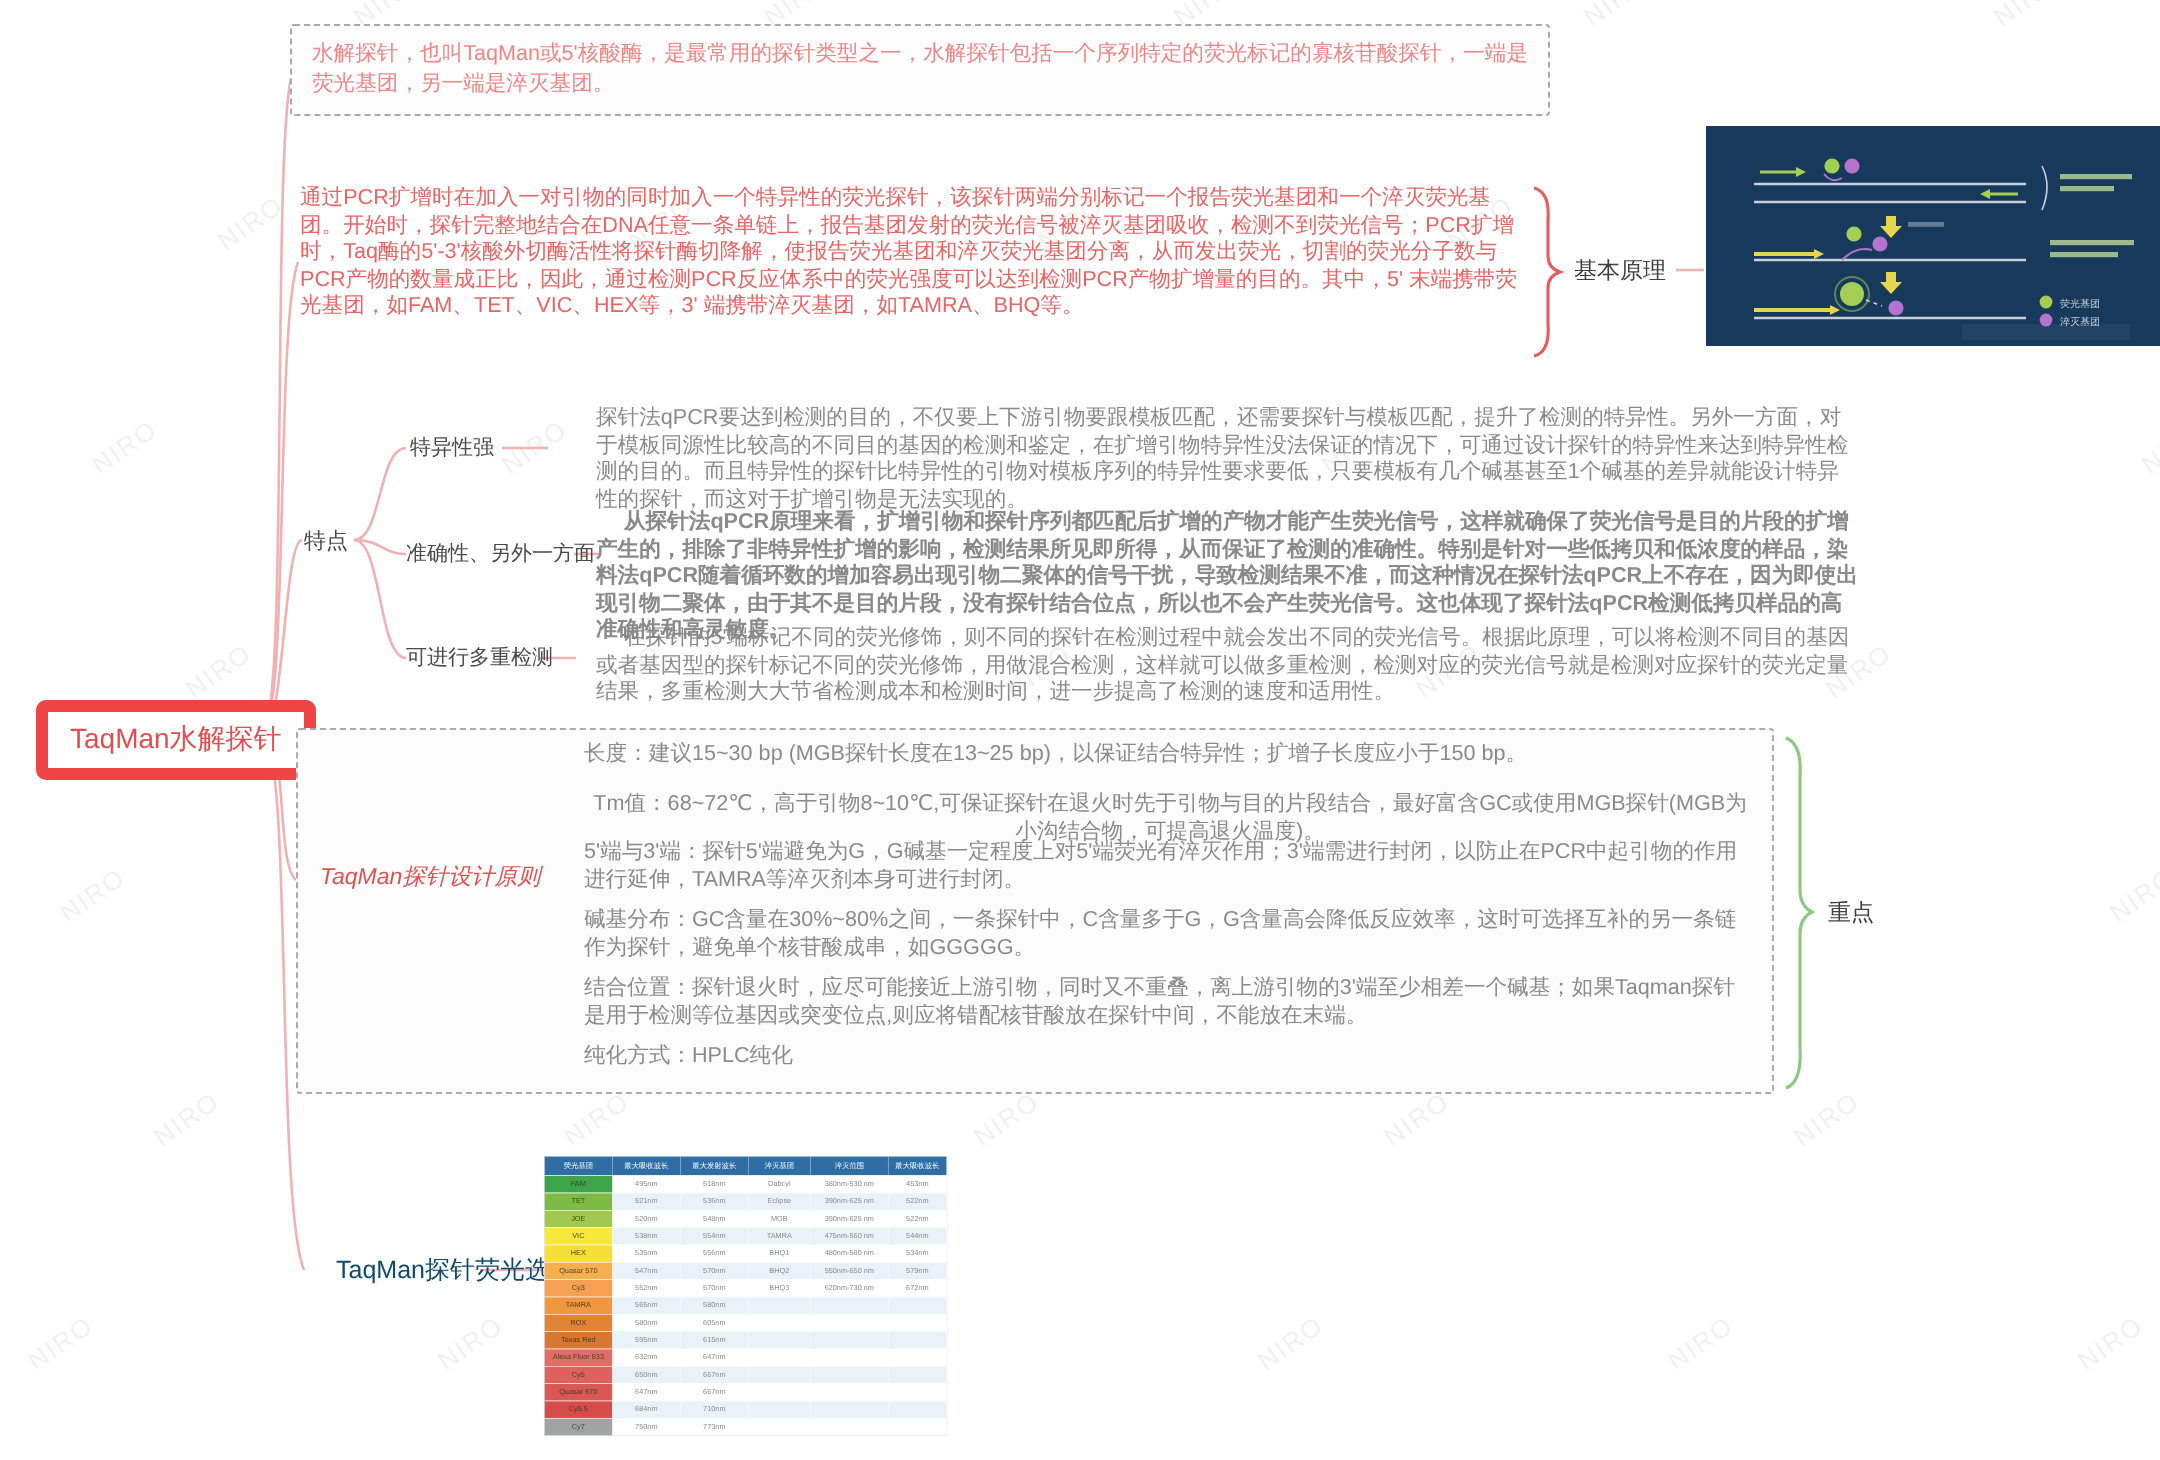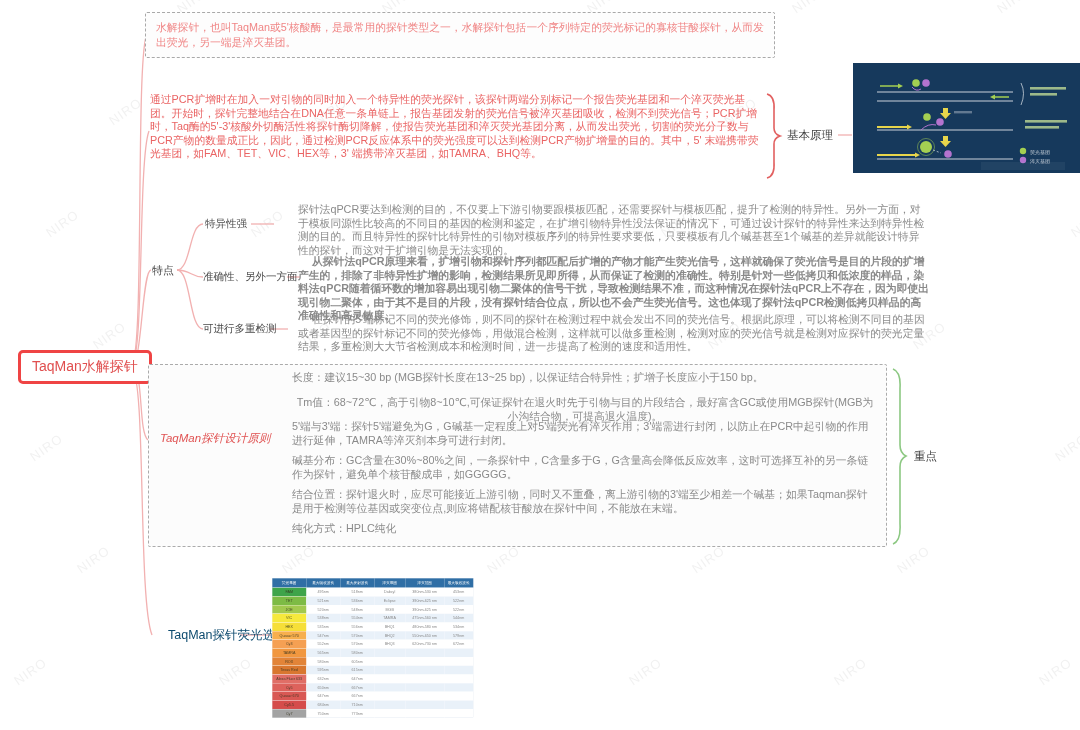--- a/index.html
+++ b/index.html
@@ -11,21 +11,21 @@
   .abs{position:absolute;}
   
   #watermarks{position:absolute;inset:0;z-index:0;pointer-events:none;}
   .wm{position:absolute;font-size:13px;color:rgba(120,120,120,0.10);
       transform:rotate(-35deg);letter-spacing:1px;user-select:none;}
   
   #wires{position:absolute;left:0;top:0;z-index:1;pointer-events:none;}
   
   .root-node{
     left:18px;top:350px;z-index:2;
-    border:3px solid #ef4444;border-radius:5px;background:#fff;
+    border:6px solid #ef4444;border-radius:5px;background:#fff;
     color:#e04f4f;font-size:14px;padding:5px 11px;white-space:nowrap;
   }
   
   .def-box{
     left:145px;top:12px;width:608px;z-index:2;
     border:1px dashed #a9a9a9;border-radius:2px;background:#fdfdfd;
     color:#f08585;font-size:10.8px;line-height:15px;padding:7px 10px;
   }
   .principle-para{
     left:150px;top:93px;width:614px;z-index:2;
@@ -127,21 +127,21 @@
     <path d="M294,438 C304,444 294,522 290,528"></path>
     <path d="M240,635 L271,635"></path>
     <path d="M838,135 L852,135"></path>
   </g>
   <path d="M767,94 Q775,96 774,110 L774,128 Q774,134 780,136 Q774,138 774,144 L774,162 Q775,176 767,178" stroke="#e26060" stroke-width="1.6" fill="none"></path>
   <path d="M893,369 Q901,372 900,388 L900,445 Q900,453 906,456 Q900,459 900,467 L900,524 Q901,541 893,544" stroke="#8cc882" stroke-width="1.6" fill="none"></path>
 </svg>
 
 <div class="abs root-node">TaqMan水解探针</div>
 
-<div class="abs def-box">水解探针，也叫TaqMan或5'核酸酶，是最常用的探针类型之一，水解探针包括一个序列特定的荧光标记的寡核苷酸探针，从而发出荧光，另一端是淬灭基团。</div>
+<div class="abs def-box">水解探针，也叫TaqMan或5'核酸酶，是最常用的探针类型之一，水解探针包括一个序列特定的荧光标记的寡核苷酸探针，一端是荧光基团，另一端是淬灭基团。</div>
 
 <div class="abs principle-para">通过PCR扩增时在加入一对引物的同时加入一个特异性的荧光探针，该探针两端分别标记一个报告荧光基团和一个淬灭荧光基团。开始时，探针完整地结合在DNA任意一条单链上，报告基团发射的荧光信号被淬灭基团吸收，检测不到荧光信号；PCR扩增时，Taq酶的5'-3'核酸外切酶活性将探针酶切降解，使报告荧光基团和淬灭荧光基团分离，从而发出荧光，切割的荧光分子数与PCR产物的数量成正比，因此，通过检测PCR反应体系中的荧光强度可以达到检测PCR产物扩增量的目的。其中，5' 末端携带荧光基团，如FAM、TET、VIC、HEX等，3' 端携带淬灭基团，如TAMRA、BHQ等。</div>
 <div class="abs section-label" style="left:787px;top:128px;">基本原理</div>
 
 <div class="abs principle-image">
   <svg viewBox="0 0 227 110" width="227" height="110">
     <rect x="0" y="0" width="227" height="110" fill="#16395c"></rect>
 
     <line x1="24" y1="29" x2="160" y2="29" stroke="#c9d2da" stroke-width="1.2"></line>
     <line x1="24" y1="38" x2="160" y2="38" stroke="#c9d2da" stroke-width="1.2"></line>

